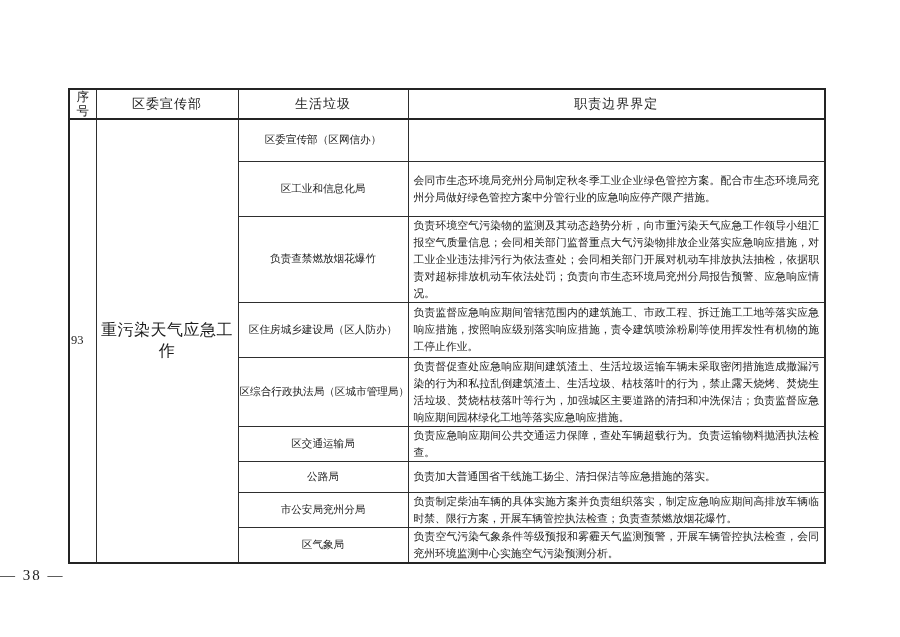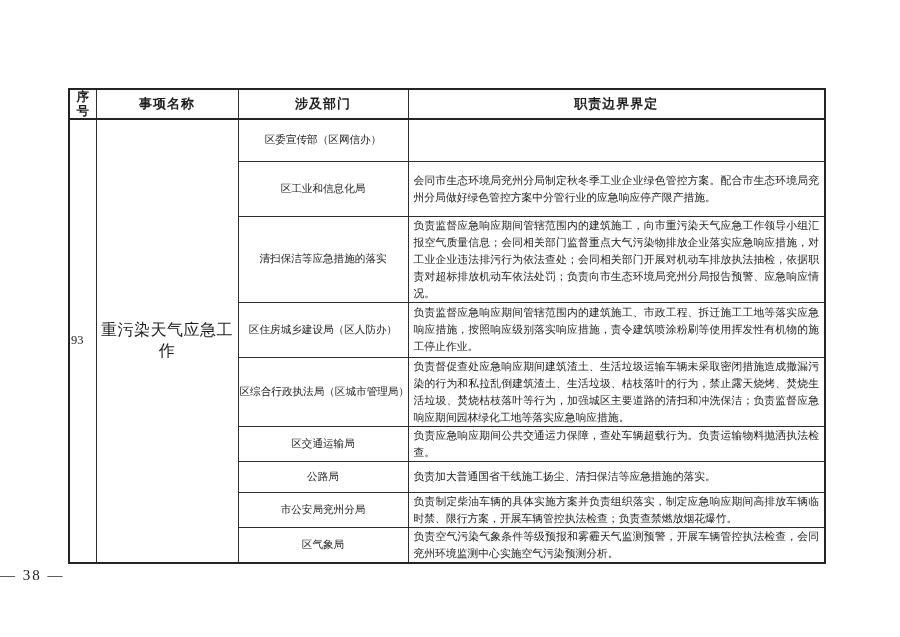--- a/index.html
+++ b/index.html
@@ -24,21 +24,21 @@
     border: 2px solid #242424;
   }
   .doc-table th, .doc-table td {
     border: 1px solid #2e2e2e;
     vertical-align: middle;
     overflow: hidden;
   }
   .doc-table thead th {
     border-bottom: 2px solid #242424;
     font-size: 13px;
-    font-weight: bold;
+    font-weight: normal;
     text-align: center;
     padding: 0;
     letter-spacing: 1px;
   }
   .doc-table thead th.c-idx {
     letter-spacing: 0;
     line-height: 14px;
     padding: 0 2px;
     font-size: 12.5px;
   }
@@ -80,39 +80,39 @@
   <table class="doc-table">
     <colgroup>
       <col style="width:27px">
       <col style="width:142px">
       <col style="width:170px">
       <col style="width:417px">
     </colgroup>
     <thead>
       <tr style="height:30px">
         <th class="c-idx">序号</th>
-        <th>事项名称</th>
-        <th>涉及部门</th>
+        <th>区委宣传部</th>
+        <th>生活垃圾</th>
         <th>职责边界界定</th>
       </tr>
     </thead>
     <tbody>
       <tr style="height:42px">
         <td class="idx" rowspan="9">93</td>
         <td class="item" rowspan="9">重污染天气应急工作</td>
         <td class="dept">区委宣传部（区网信办）</td>
         <td class="duty"></td>
       </tr>
       <tr style="height:55px">
         <td class="dept">区工业和信息化局</td>
         <td class="duty">会同市生态环境局兖州分局制定秋冬季工业企业绿色管控方案。配合市生态环境局兖州分局做好绿色管控方案中分管行业的应急响应停产限产措施。</td>
       </tr>
       <tr style="height:74px">
-        <td class="dept">清扫保洁等应急措施的落实</td>
-        <td class="duty">负责监督应急响应期间管辖范围内的建筑施工，向市重污染天气应急工作领导小组汇报空气质量信息；会同相关部门监督重点大气污染物排放企业落实应急响应措施，对工业企业违法排污行为依法查处；会同相关部门开展对机动车排放执法抽检，依据职责对超标排放机动车依法处罚；负责向市生态环境局兖州分局报告预警、应急响应情况。</td>
+        <td class="dept">负责查禁燃放烟花爆竹</td>
+        <td class="duty">负责环境空气污染物的监测及其动态趋势分析，向市重污染天气应急工作领导小组汇报空气质量信息；会同相关部门监督重点大气污染物排放企业落实应急响应措施，对工业企业违法排污行为依法查处；会同相关部门开展对机动车排放执法抽检，依据职责对超标排放机动车依法处罚；负责向市生态环境局兖州分局报告预警、应急响应情况。</td>
       </tr>
       <tr style="height:55px">
         <td class="dept">区住房城乡建设局（区人防办）</td>
         <td class="duty">负责监督应急响应期间管辖范围内的建筑施工、市政工程、拆迁施工工地等落实应急响应措施，按照响应级别落实响应措施，责令建筑喷涂粉刷等使用挥发性有机物的施工停止作业。</td>
       </tr>
       <tr style="height:69px">
         <td class="dept">区综合行政执法局（区城市管理局）</td>
         <td class="duty">负责督促查处应急响应期间建筑渣土、生活垃圾运输车辆未采取密闭措施造成撒漏污染的行为和私拉乱倒建筑渣土、生活垃圾、枯枝落叶的行为，禁止露天烧烤、焚烧生活垃圾、焚烧枯枝落叶等行为，加强城区主要道路的清扫和冲洗保洁；负责监督应急响应期间园林绿化工地等落实应急响应措施。</td>
       </tr>
       <tr style="height:34px">

